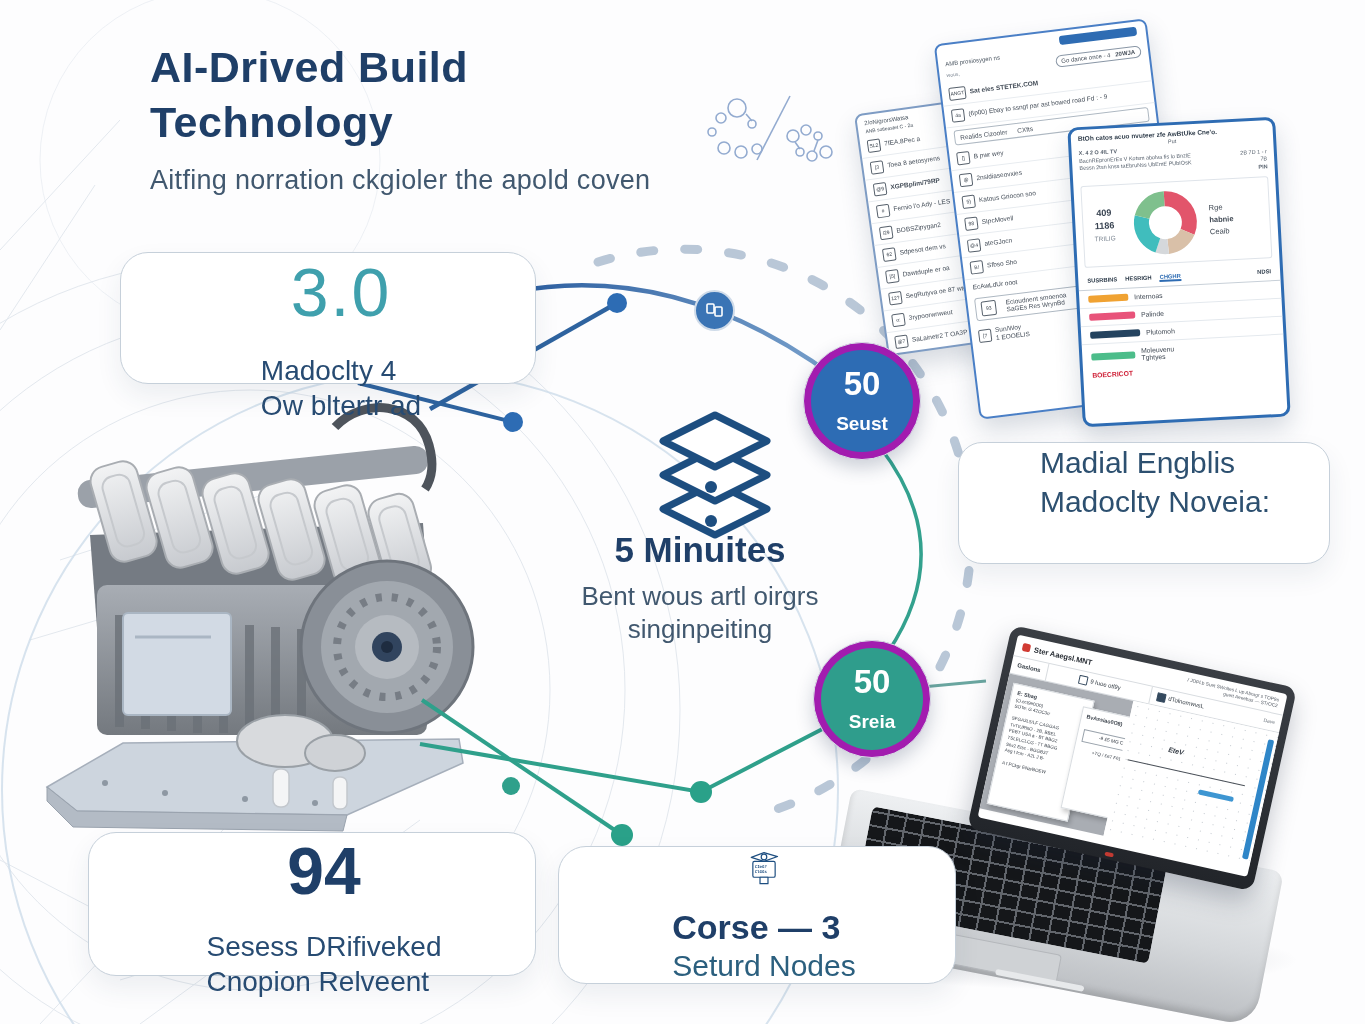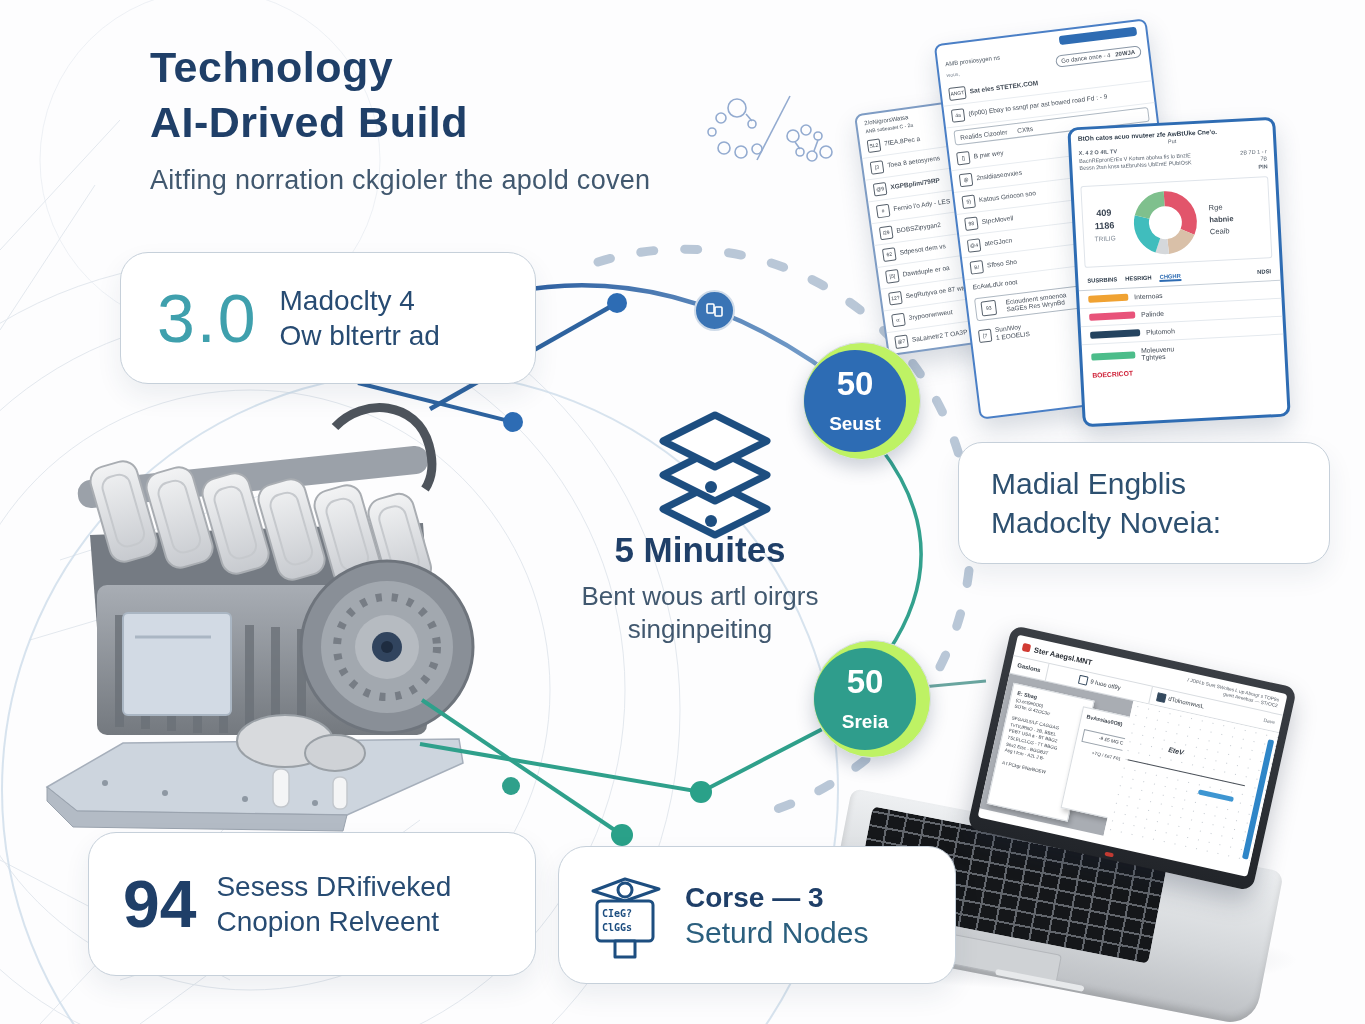--- a/index.html
+++ b/index.html
@@ -8,36 +8,36 @@
   svg{display:block;}
   .abs{position:absolute;}
 
   
   .title-block{position:absolute;left:150px;top:40px;width:620px;}
   .title-line{font-size:43px;font-weight:bold;color:#1f3f68;line-height:1.28;letter-spacing:.5px;}
   .subtitle{margin-top:15px;font-size:27px;color:#41586f;letter-spacing:.3px;}
 
   
   .card{position:absolute;background:#fff;border:1.5px solid #c6d0da;border-radius:28px;
-        box-shadow:0 12px 26px rgba(40,60,90,.08);display:flex;align-items:center;}
+        box-shadow:0 12px 26px rgba(40,60,90,.08);display:flex;align-items:center;flex-direction:column;}
   .card-modularity{left:120px;top:252px;width:368px;height:130px;padding:0 10px 0 36px;gap:22px;}
   .big-teal{font-size:68px;font-weight:300;color:#3fa0ad;letter-spacing:2px;}
   .card-lines{font-size:28px;color:#274b72;font-weight:500;line-height:1.25;}
   .card-sessions{left:88px;top:832px;width:402px;height:142px;padding:0 10px 0 34px;gap:20px;}
   .big-navy{font-size:66px;font-weight:bold;color:#1f3f68;}
   .card-course{left:558px;top:846px;width:362px;height:136px;padding:0 10px 0 24px;gap:18px;}
-  .course-title{font-size:28px;font-weight:bold;color:#1f3f68;line-height:1.3;text-align:right;}
+  .course-title{font-size:34px;font-weight:bold;color:#1f3f68;line-height:1.3;text-align:right;}
   .course-sub{font-size:30px;color:#2b5f7e;font-weight:400;}
   .card-medial{left:958px;top:442px;width:328px;height:120px;padding:0 10px 0 32px;border-radius:24px;}
   .medial-lines{font-size:30px;color:#2d5070;font-weight:500;line-height:1.3;}
 
   
-  .badge{position:absolute;width:116px;height:116px;border-radius:50%;background:#bef264;
+  .badge{position:absolute;width:116px;height:116px;border-radius:50%;background:#a21caf;
          border:1px solid #d9dfe6;box-shadow:0 8px 18px rgba(30,50,80,.22);
-         display:flex;align-items:center;justify-content:flex-start;}
+         display:flex;align-items:center;justify-content:center;}
   .badge-inner{width:102px;height:102px;border-radius:50%;display:flex;flex-direction:column;
                align-items:center;justify-content:center;color:#fff;}
   .badge-value{font-size:33px;font-weight:bold;line-height:1;}
   .badge-label{font-size:19px;font-weight:600;margin-top:13px;}
   .badge-top{left:803px;top:342px;}
   .badge-bottom{left:813px;top:640px;}
 
   
   .center-block{position:absolute;left:520px;top:530px;width:360px;text-align:center;}
   .center-heading{font-size:35px;font-weight:bold;color:#1f3f68;}
@@ -492,22 +492,22 @@
             <div class="scr-bluebar"></div>
             <div class="scr-vbar"></div>
           </div>
         </div>
       </div>
       <div class="screen-logo-dot"></div>
     </div>
   </div>
 
   <div class="title-block">
+    <div class="title-line">AI-Drived Build</div>
     <div class="title-line">Technology</div>
-    <div class="title-line">AI-Drived Build</div>
     <div class="subtitle">Aitfing norration ckgioler the apold coven</div>
   </div>
 
   <div class="card card-modularity">
     <span class="big-teal">3.0</span>
     <span class="card-lines">
       <span>Madoclty  4</span><br>
       <span style="font-weight:400">Ow bltertr ad</span>
     </span>
   </div>

